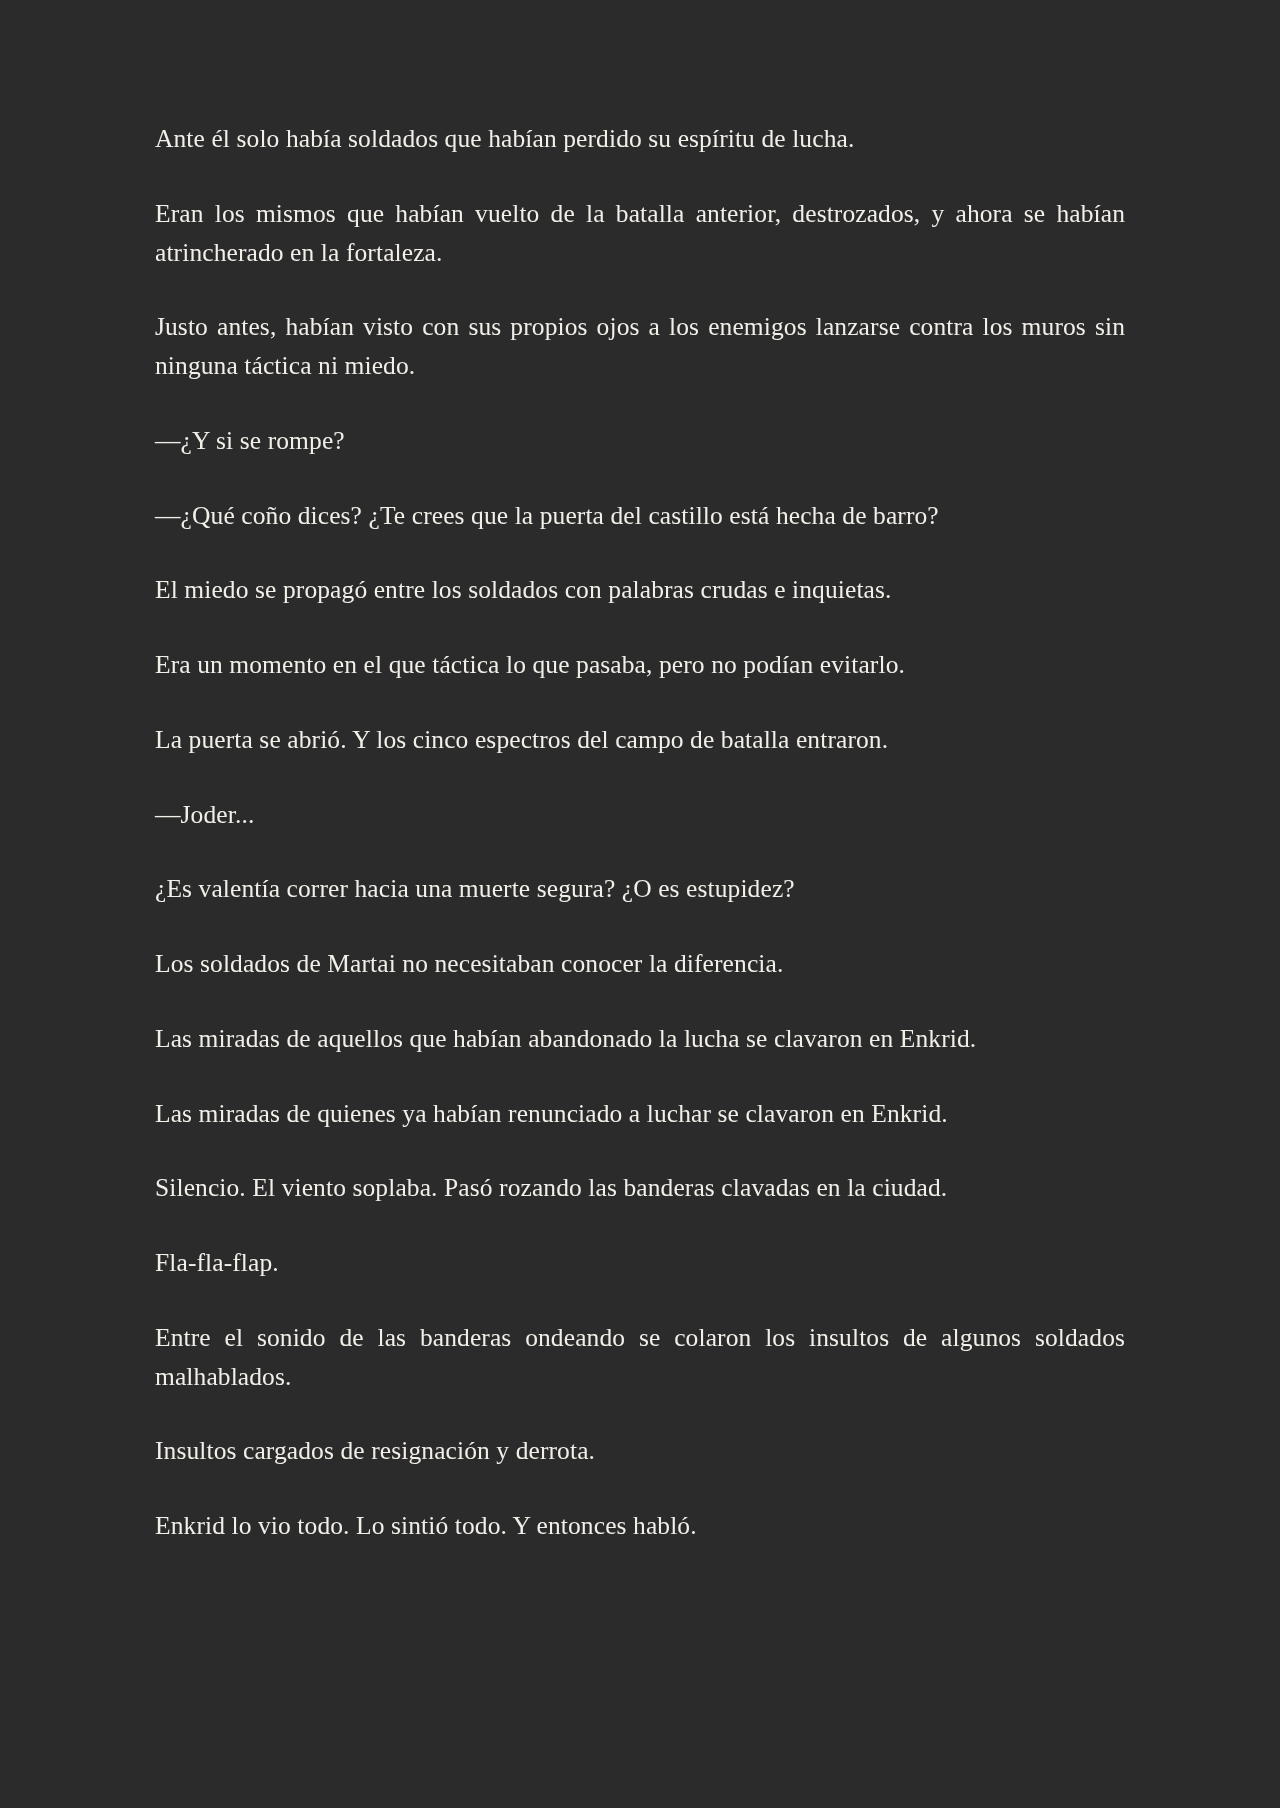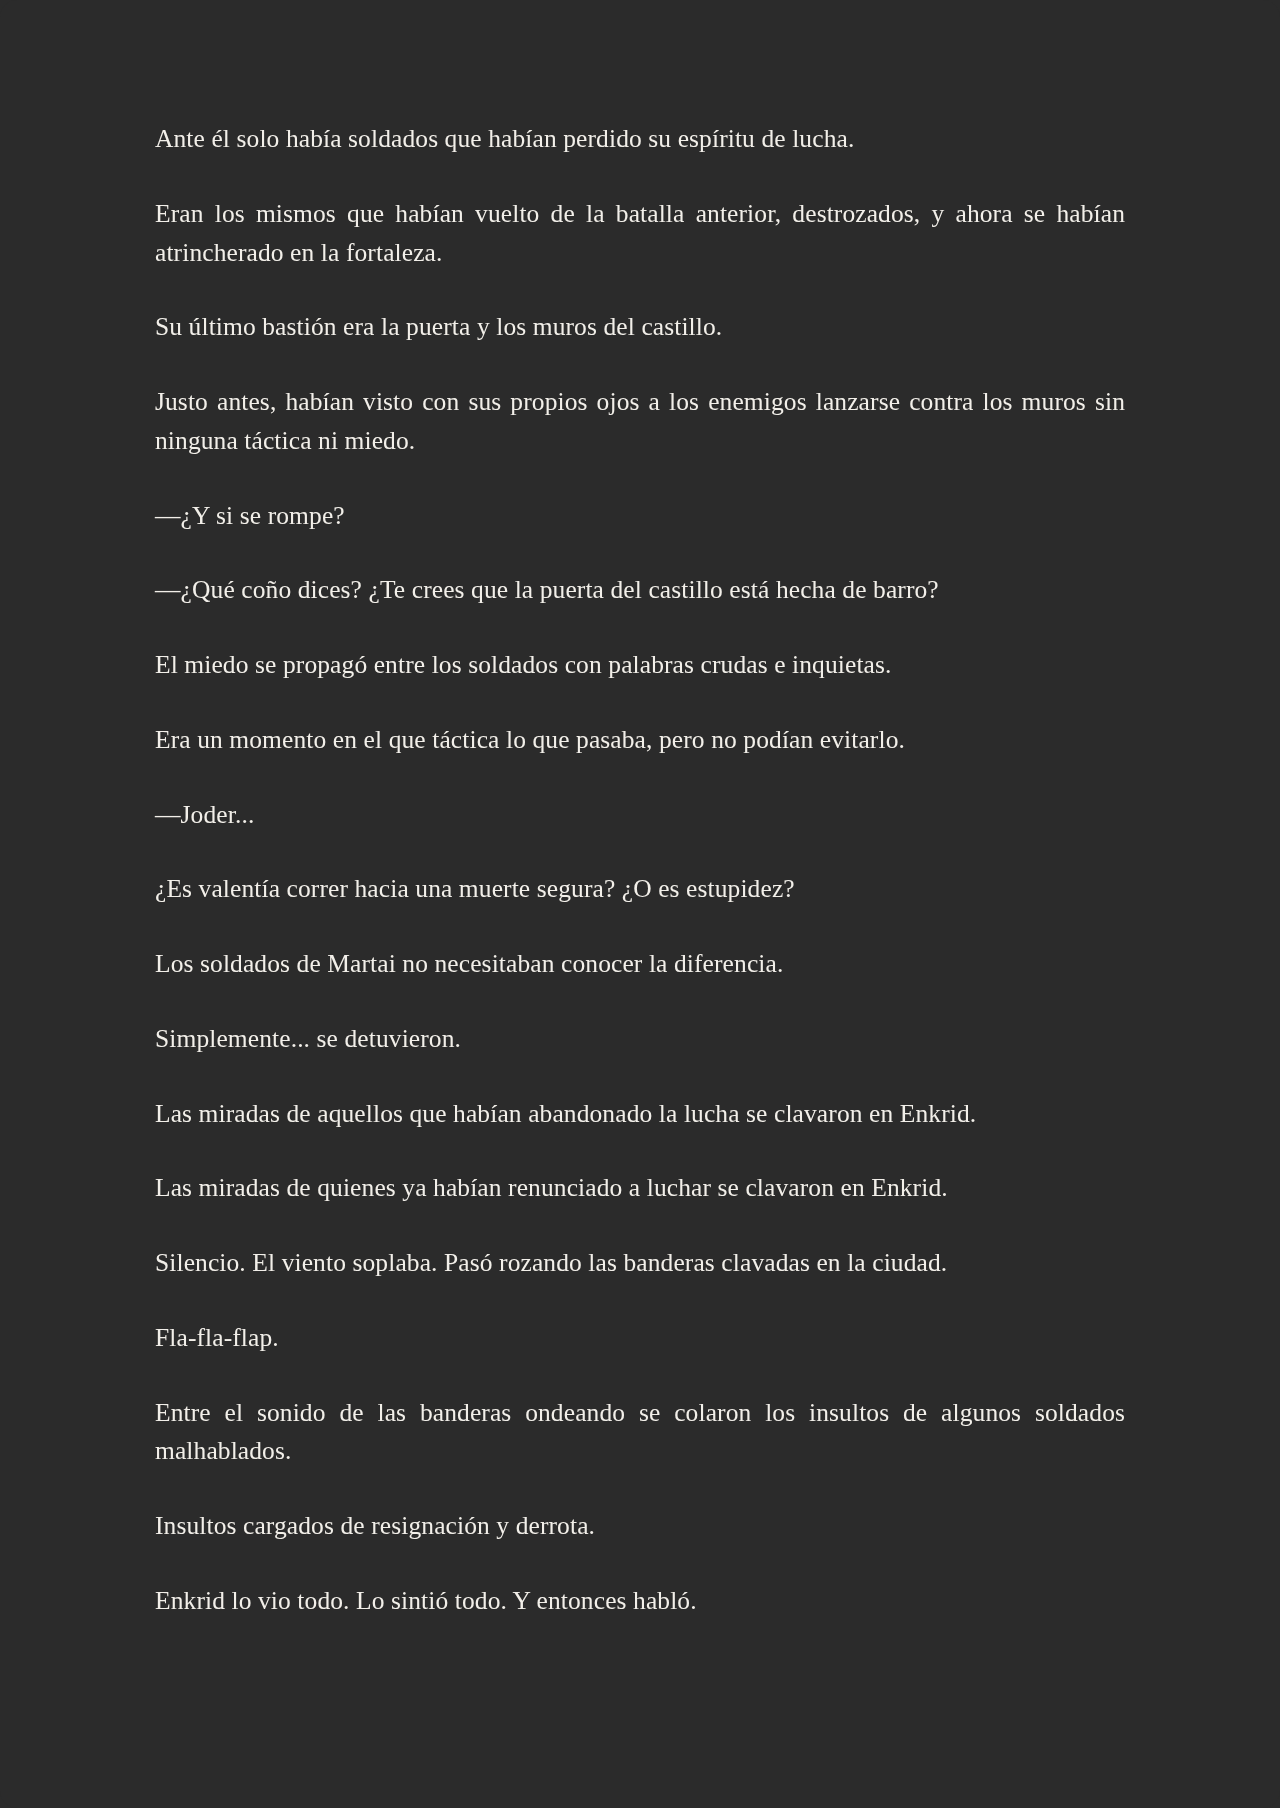--- a/index.html
+++ b/index.html
@@ -41,30 +41,29 @@
     text-align: left;
   }
 </style>
 </head>
 <body>
 
 <div class="page">
   <article class="reader-body" id="body-root">
       <p class="para nojust">Ante él solo había soldados que habían perdido su espíritu de lucha.</p>
       <p class="para">Eran los mismos que habían vuelto de la batalla anterior, destrozados, y ahora se habían atrincherado en la fortaleza.</p>
-      <p class="para nojust">Su último bastión era la puerta y los muros del castillo.</p>
       <p class="para">Justo antes, habían visto con sus propios ojos a los enemigos lanzarse contra los muros sin ninguna táctica ni miedo.</p>
       <p class="para nojust">—¿Y si se rompe?</p>
       <p class="para nojust">—¿Qué coño dices? ¿Te crees que la puerta del castillo está hecha de barro?</p>
       <p class="para nojust">El miedo se propagó entre los soldados con palabras crudas e inquietas.</p>
       <p class="para nojust">Era un momento en el que táctica lo que pasaba, pero no podían evitarlo.</p>
+      <p class="para nojust">La puerta se abrió. Y los cinco espectros del campo de batalla entraron.</p>
       <p class="para nojust">—Joder...</p>
       <p class="para nojust">¿Es valentía correr hacia una muerte segura? ¿O es estupidez?</p>
       <p class="para nojust">Los soldados de Martai no necesitaban conocer la diferencia.</p>
-      <p class="para nojust">Simplemente... se detuvieron.</p>
       <p class="para nojust">Las miradas de aquellos que habían abandonado la lucha se clavaron en Enkrid.</p>
       <p class="para nojust">Las miradas de quienes ya habían renunciado a luchar se clavaron en Enkrid.</p>
       <p class="para nojust">Silencio. El viento soplaba. Pasó rozando las banderas clavadas en la ciudad.</p>
       <p class="para nojust">Fla-fla-flap.</p>
       <p class="para">Entre el sonido de las banderas ondeando se colaron los insultos de algunos soldados malhablados.</p>
       <p class="para nojust">Insultos cargados de resignación y derrota.</p>
       <p class="para nojust">Enkrid lo vio todo. Lo sintió todo. Y entonces habló.</p>
     </article>
 </div>
 

